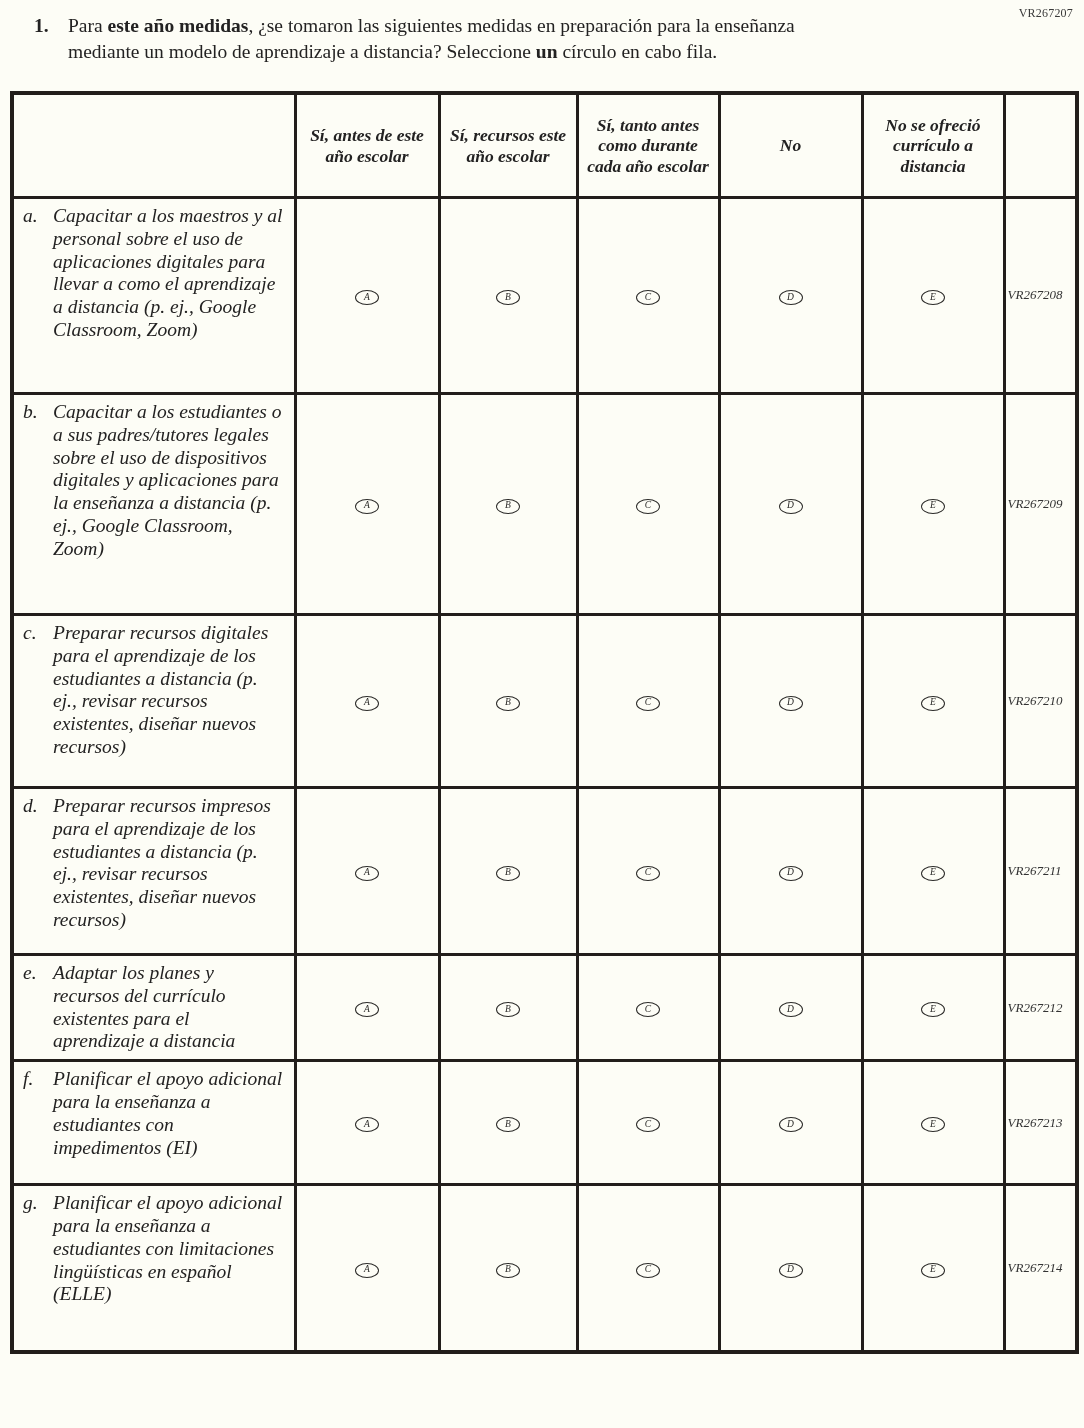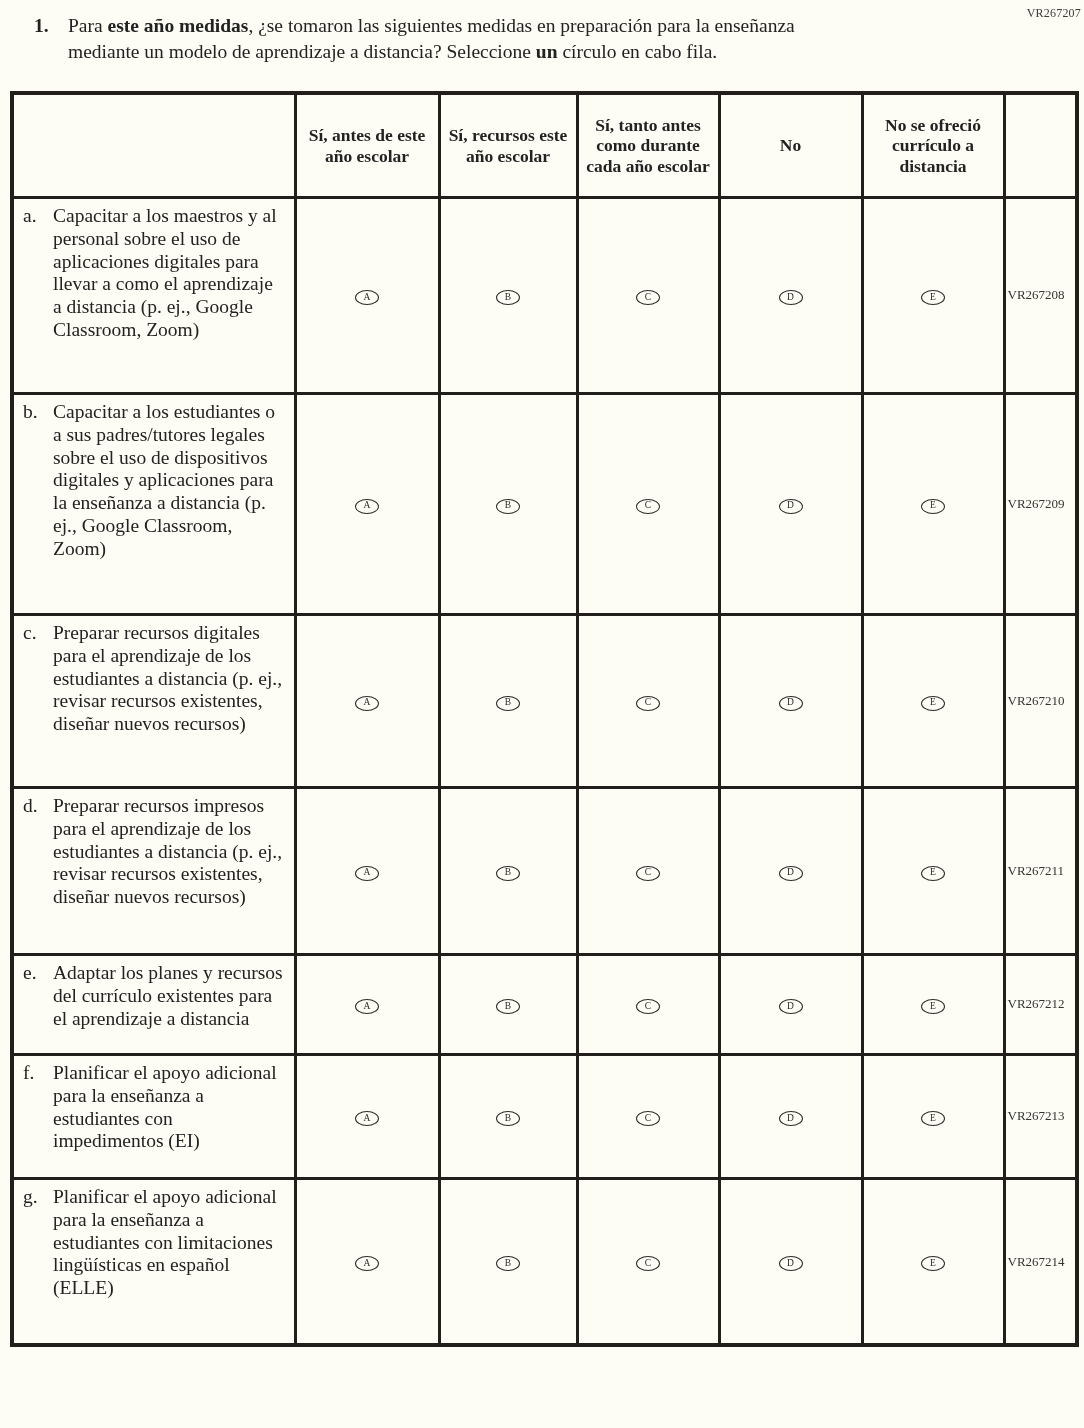--- a/index.html
+++ b/index.html
@@ -5,38 +5,39 @@
   * { box-sizing: border-box; margin: 0; padding: 0; }
   html, body {
     width: 1084px; height: 1428px;
     background: #fdfdf6;
     font-family: "Liberation Serif", "DejaVu Serif", serif;
     color: #232222;
     position: relative;
     overflow: hidden;
   }
   .page-code {
-    position: absolute; top: 6px; right: 3px;
+    position: absolute; top: 6px; right: 11px;
     font-size: 12px; color: #3a3a3a; letter-spacing: 0.2px;
   }
   .question {
     display: flex;
     margin: 13px 0 0 34px;
     font-size: 19.5px;
     line-height: 1.32;
   }
   .q-number { font-weight: bold; width: 34px; flex: 0 0 34px; }
   .q-text { width: 800px; }
   .q-text .b { font-weight: bold; }
   table.grid {
     margin: 27px 0 0 10px;
     border-collapse: collapse;
     width: 1065px;
     table-layout: fixed;
     background: #fdfdf6;
+    font-style: italic;
   }
   table.grid, table.grid th, table.grid td { border: 3px solid #221e1b; }
   table.grid { border-width: 4px; }
   thead th {
     border-bottom: 7px double #221e1b;
     font-size: 17.5px;
     font-weight: bold;
     text-align: center;
     vertical-align: middle;
     line-height: 1.18;

